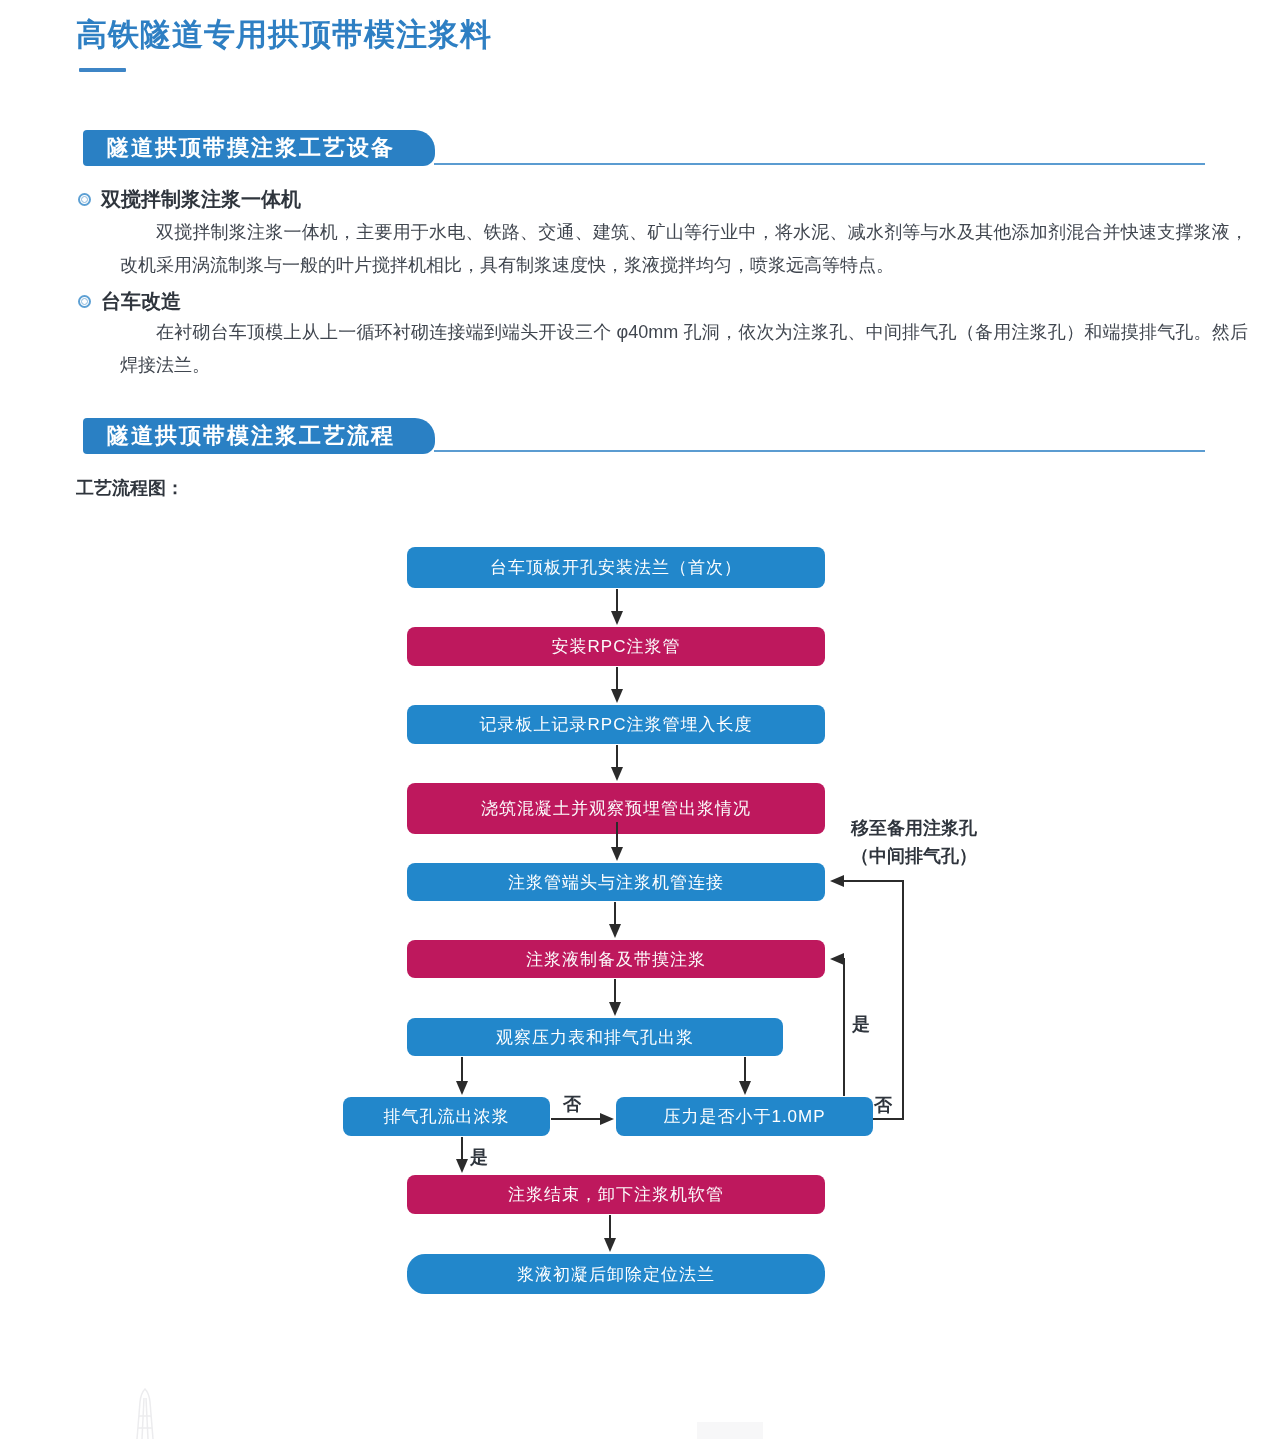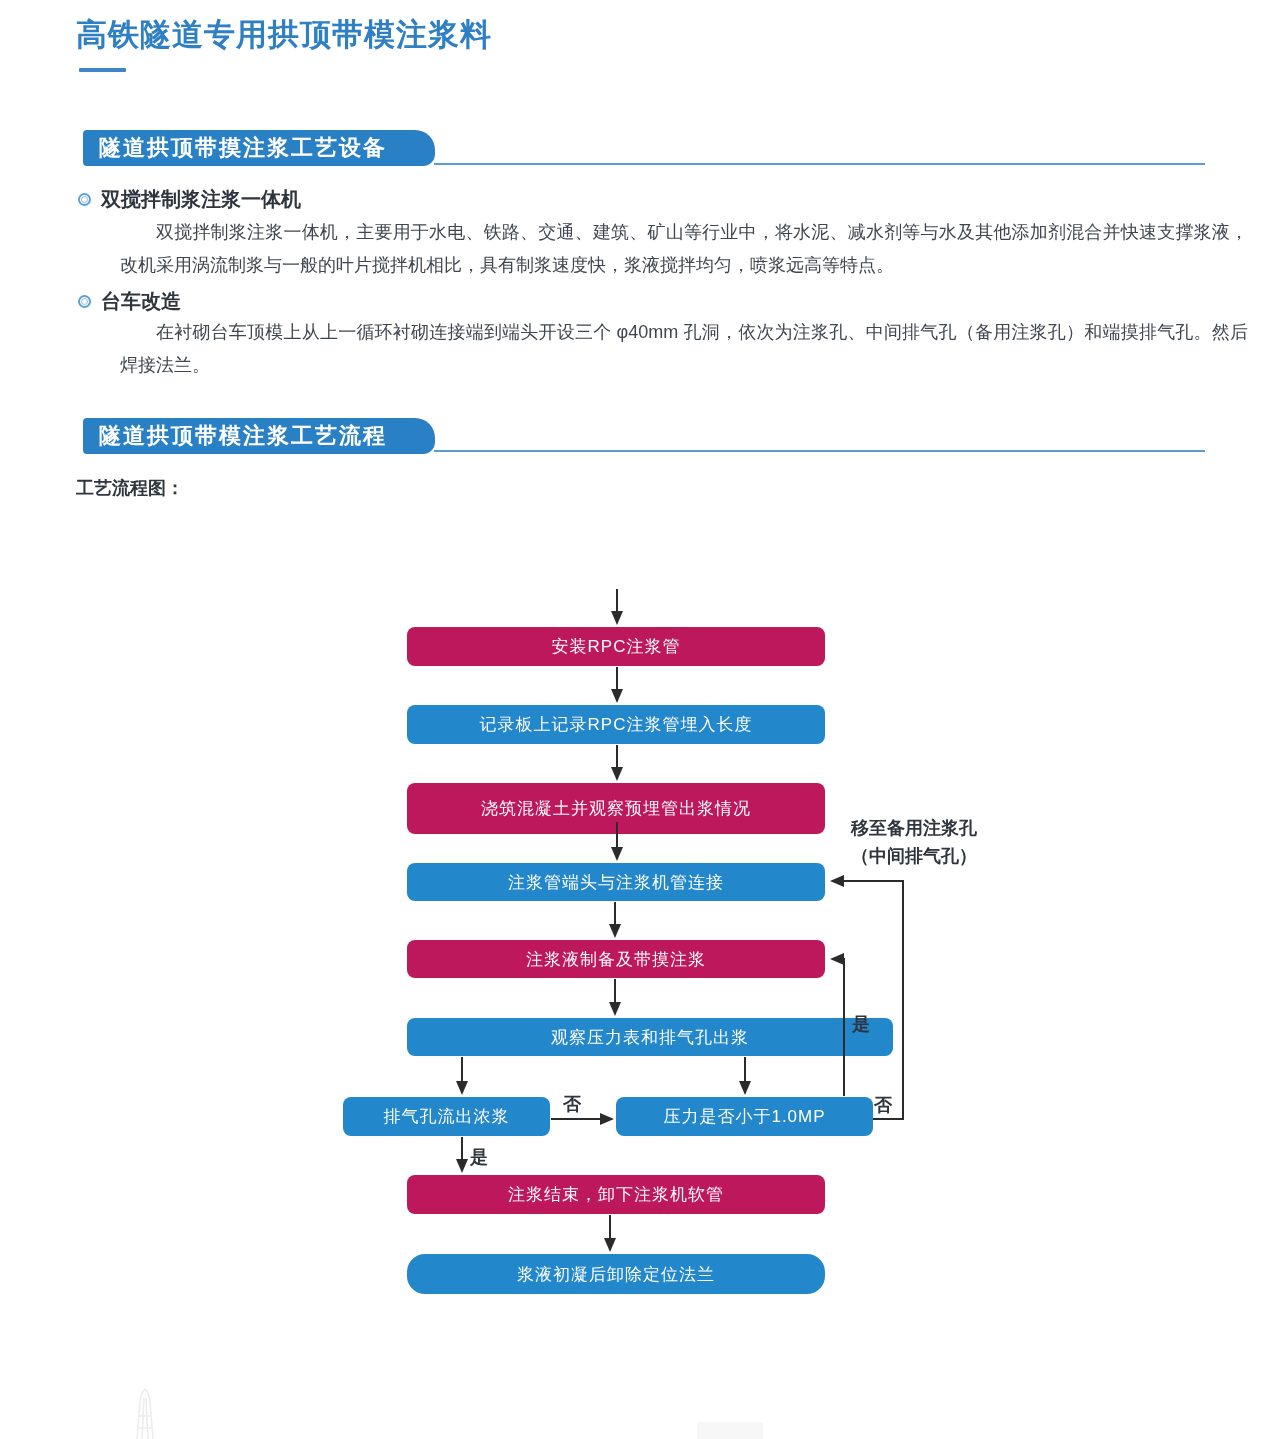--- a/index.html
+++ b/index.html
@@ -19,21 +19,21 @@
   .title-underline {
     left:79px; top:68px; width:47px; height:4px; background:#3d85c6; border-radius:1px;
   }
 
   
   .banner {
     left:83px; width:352px; height:36px;
     background:#2a80c4;
     border-radius:4px 20px 12px 4px;
     color:#ffffff; font-size:22px; font-weight:bold; letter-spacing:2px;
-    display:flex; align-items:center; padding-left:16px;
+    display:flex; align-items:center; padding-left:24px;
   }
   .banner-rule {
     height:2px; background:#5b9cd1; left:434px; width:771px;
   }
 
   
   .item-head {
     display:flex; align-items:center; gap:10px;
     font-size:20px; font-weight:bold; color:#2f353d;
   }
@@ -101,26 +101,27 @@
   </div>
   <p class="abs para" style="top:316px;">在衬砌台车顶模上从上一循环衬砌连接端到端头开设三个 φ40mm 孔洞，依次为注浆孔、中间排气孔（备用注浆孔）和端摸排气孔。然后焊接法兰。</p>
 
   <div class="abs banner" style="top:418px;">
     <span>隧道拱顶带模注浆工艺流程</span>
   </div>
   <div class="abs banner-rule" style="top:450px;"></div>
 
   <div class="abs flow-label">工艺流程图：</div>
 
+  <div class="step blue" style="left:407px; top:547px; width:418px; height:41px;">台车顶板开孔安装法兰（首次）</div>
   <div class="step gray" style="left:407px; top:627px; width:418px; height:39px;">安装RPC注浆管</div>
   <div class="step blue" style="left:407px; top:705px; width:418px; height:39px;">记录板上记录RPC注浆管埋入长度</div>
   <div class="step gray" style="left:407px; top:783px; width:418px; height:51px;">浇筑混凝土并观察预埋管出浆情况</div>
   <div class="step blue" style="left:407px; top:863px; width:418px; height:38px;">注浆管端头与注浆机管连接</div>
   <div class="step gray" style="left:407px; top:940px; width:418px; height:38px;">注浆液制备及带摸注浆</div>
-  <div class="step blue" style="left:407px; top:1018px; width:486px; height:38px;">观察压力表和排气孔出浆</div>
+  <div class="step blue" style="left:407px; top:1018px; width:376px; height:38px;">观察压力表和排气孔出浆</div>
   <div class="step blue" style="left:343px; top:1097px; width:207px; height:39px;">排气孔流出浓浆</div>
   <div class="step blue" style="left:616px; top:1097px; width:257px; height:39px;">压力是否小于1.0MP</div>
   <div class="step gray" style="left:407px; top:1175px; width:418px; height:39px;">注浆结束，卸下注浆机软管</div>
   <div class="step blue" style="left:407px; top:1254px; width:418px; height:40px;border-radius:18px;">浆液初凝后卸除定位法兰</div>
 
   <svg class="abs arrows-svg" width="1280" height="1439" viewBox="0 0 1280 1439">
     <defs>
       <marker id="ah" markerWidth="14" markerHeight="12" refX="11" refY="6" orient="auto" markerUnits="userSpaceOnUse">
         <path d="M0,0 L14,6 L0,12 Z" fill="#2b2b2b"></path>
       </marker>

